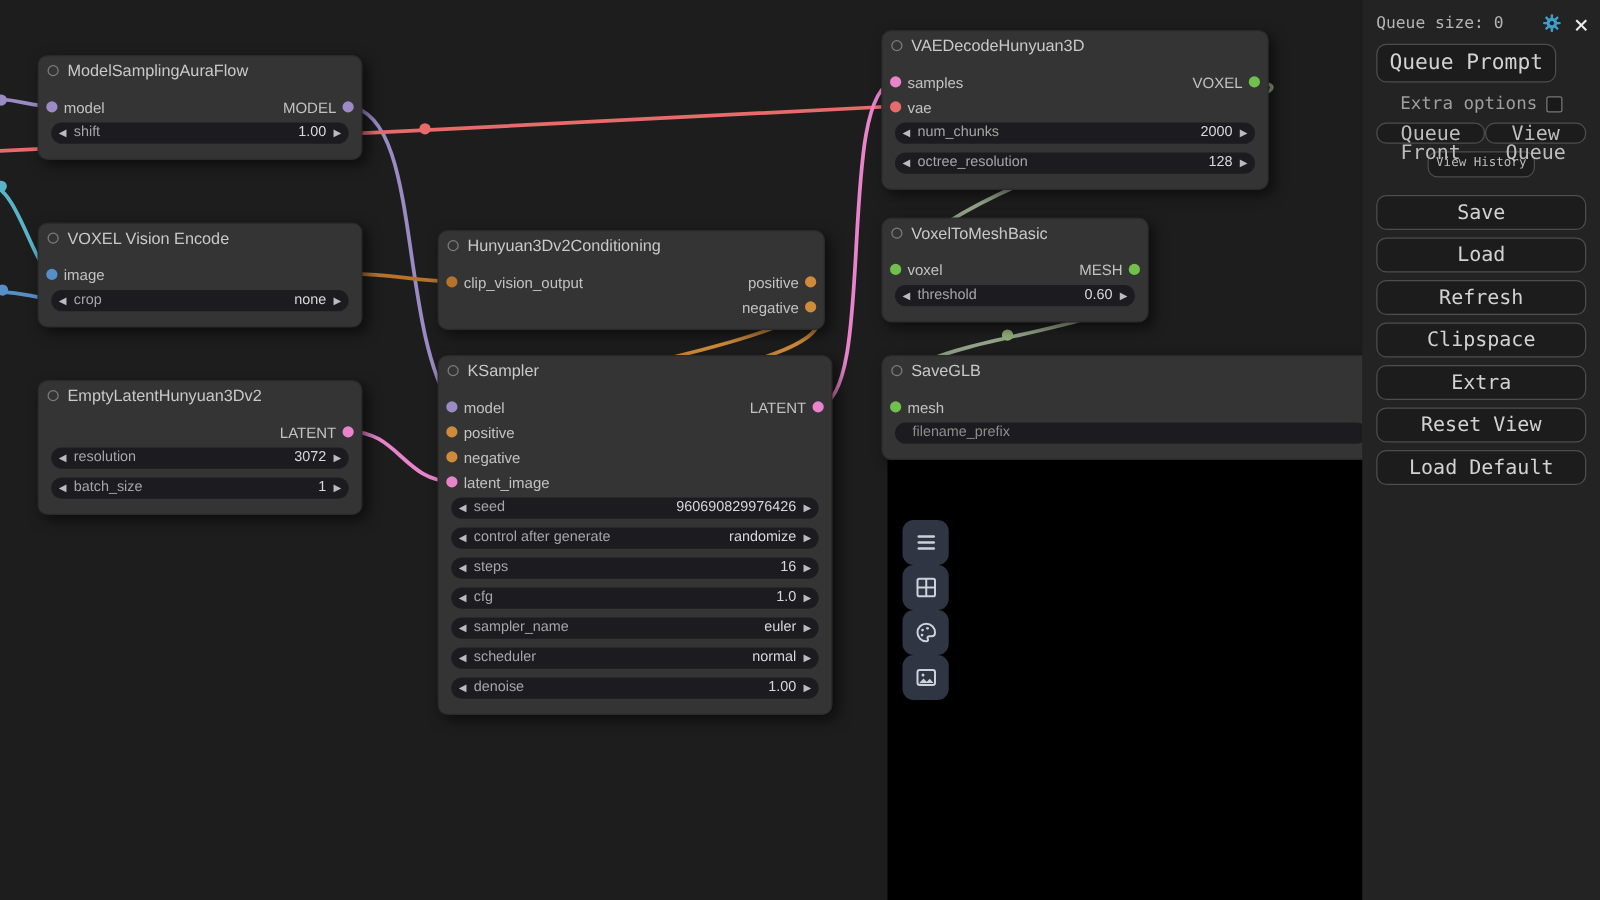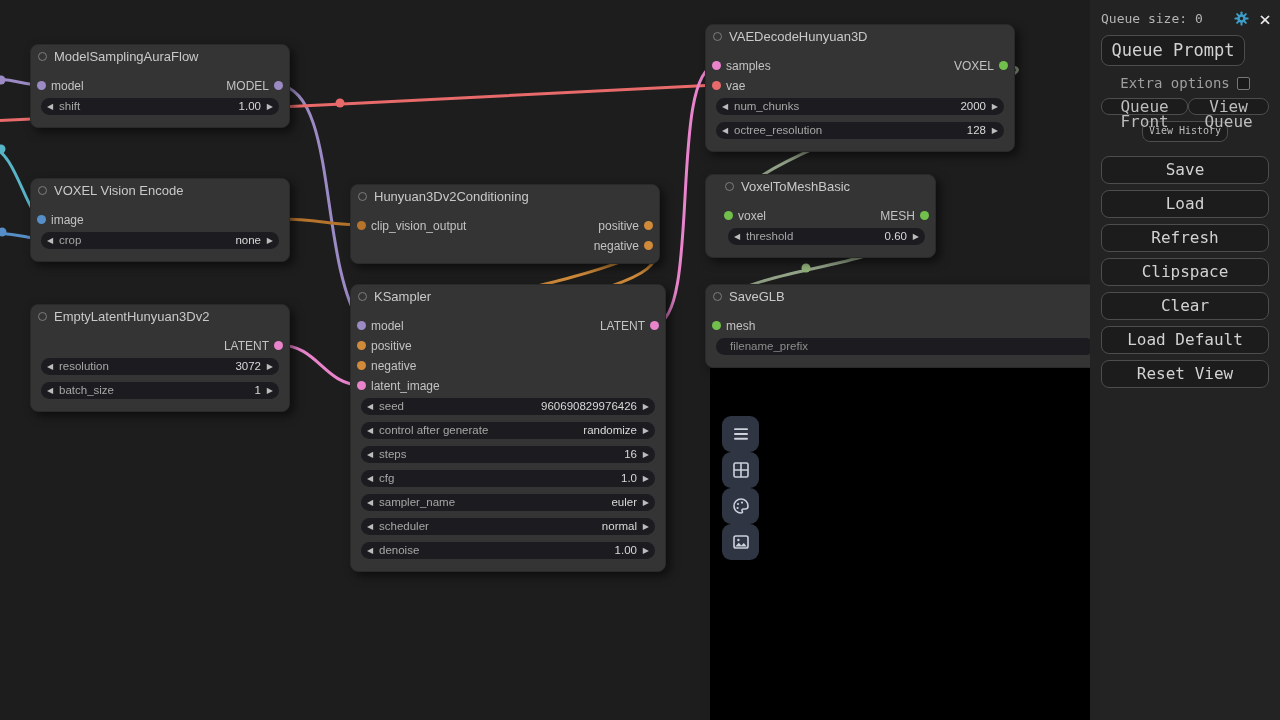--- a/index.html
+++ b/index.html
@@ -270,21 +270,21 @@
               <span class="warrow r">▶</span>
             </div>
             <div class="widget">
               <span class="warrow l">◀</span>
               <span class="wlabel">octree_resolution</span>
               <span class="wvalue">128</span>
               <span class="warrow r">▶</span>
             </div>
           </div>
         </div>
-        <div class="node" style="left: 705px; top: 174px; width: 231px; padding-left: 12px;">
+        <div class="node" style="left: 705px; top: 174px; width: 214px;">
           <div class="node-header">
             <span class="collapse-dot"></span>
             <span class="node-title">VoxelToMeshBasic</span>
           </div>
           <div class="slots">
             <div class="slot-row">
               <span class="slot-dot in" style="background: rgb(114, 192, 76);"></span>
               <span class="slot-label in">voxel</span>
               <span class="slot-dot out" style="background: rgb(114, 192, 76);"></span>
               <span class="slot-label out">MESH</span>
@@ -387,17 +387,17 @@
     </div>
 
     <button class="btn view-history">
       <span>View History</span>
     </button>
 
     <button class="btn big first">Save</button>
     <button class="btn big">Load</button>
     <button class="btn big">Refresh</button>
     <button class="btn big">Clipspace</button>
-    <button class="btn big">Clear</button>
+    <button class="btn big">Extra</button>
+    <button class="btn big">Reset View</button>
     <button class="btn big">Load Default</button>
-    <button class="btn big">Reset View</button>
   </div>
 </div>
 
 </body></html>

